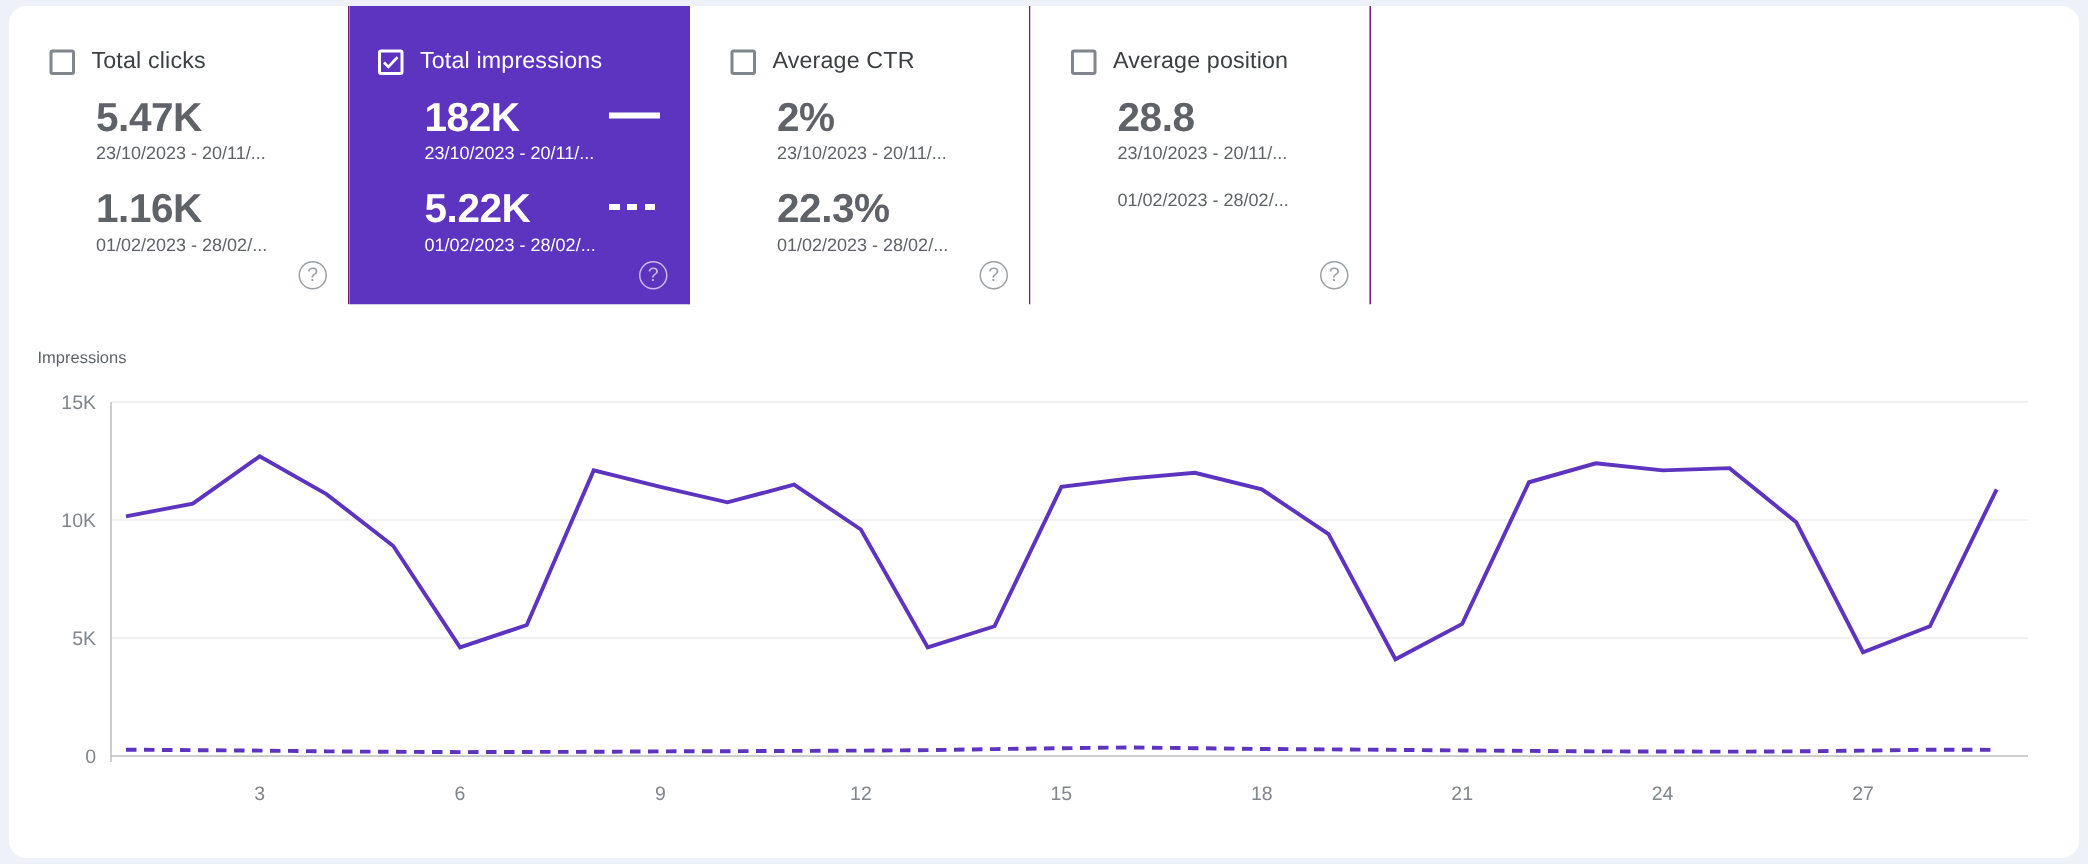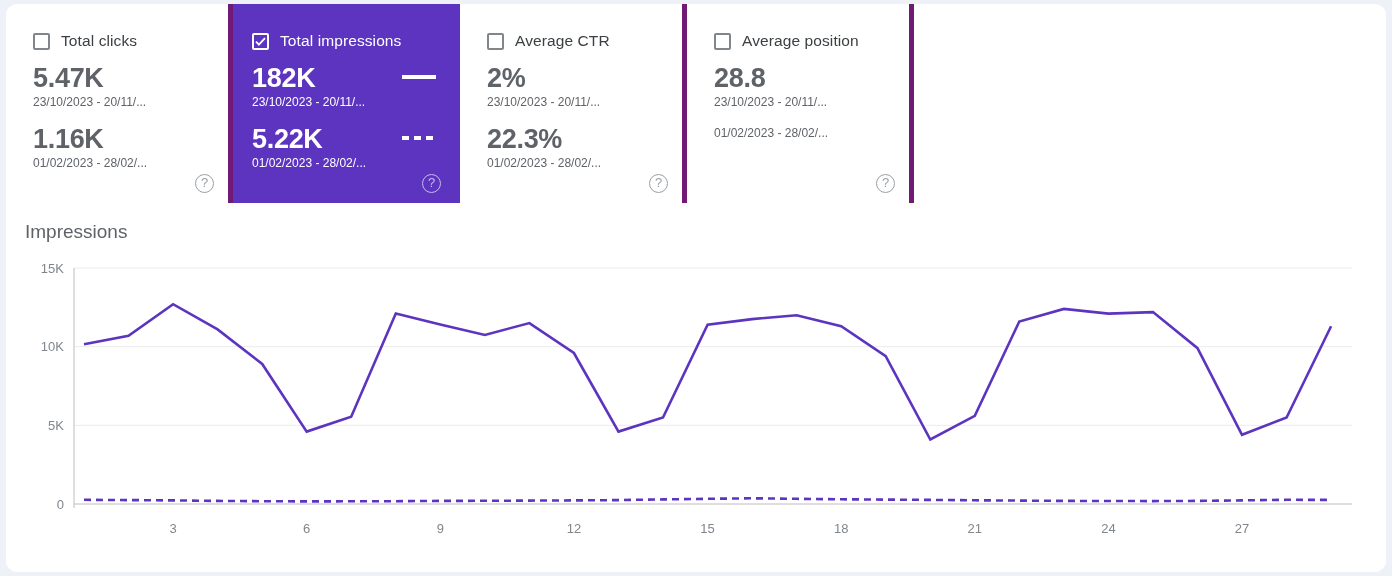--- a/index.html
+++ b/index.html
@@ -26,21 +26,21 @@
     border-bottom: 1px solid #dfe1e5;
     background: #ffffff;
     border-top-left-radius: 12px;
     border-top-right-radius: 12px;
   }
   .card {
     position: relative;
     width: 227px;
     height: 199px;
     padding: 27px 0 0 27px;
-    border-right: 5px solid #701a75;
+    border-right: 1px solid #701a75;
     background: #ffffff;
     cursor: pointer;
   }
   .card:first-child { border-top-left-radius: 12px; }
   .card.selected {
     background: #5c34bf;
     border-right-color: #5c34bf;
     padding-left: 19px;
   }
   .card-filler {
@@ -62,21 +62,21 @@
   .card.selected .checkbox { border-color: #ffffff; }
   .checkbox.checked svg { position: absolute; left: 0px; top: 0px; }
   .card-title {
     font-size: 15.5px;
     color: #3c4043;
     letter-spacing: .1px;
     white-space: nowrap;
   }
   .card.selected .card-title { color: #ffffff; }
 
-  .metric-block { margin-top: 12px; position: relative; }
+  .metric-block { margin-top: 12px; position: relative; margin-left: 31px; }
   .metric-value {
     font-size: 27px;
     font-weight: bold;
     color: #5f6368;
     letter-spacing: -.3px;
     line-height: 30px;
   }
   .card.selected .metric-value { color: #ffffff; }
   .metric-range {
     font-size: 12px;
@@ -117,22 +117,22 @@
   .chart-wrap {
     position: absolute;
     left: 0; top: 199px;
     width: 1380px; height: 369px;
     background: #ffffff;
     border-bottom-left-radius: 12px;
     border-bottom-right-radius: 12px;
   }
   .chart-axis-title {
     position: absolute;
-    left: 19px; top: 18px;
-    font-size: 19px;
+    left: 19px; top: 30px;
+    font-size: 11px;
     color: #5f6368;
   }
   svg.plot { position: absolute; left: 0; top: 0; }
   .ytick { font-size: 13px; fill: #80868b; text-anchor: end; font-family: "Liberation Sans", sans-serif; }
   .xtick { font-size: 13px; fill: #80868b; text-anchor: middle; font-family: "Liberation Sans", sans-serif; }
   .gridline { stroke: #ececec; stroke-width: 1; }
   .axisline { stroke: #bdbdbd; stroke-width: 1; }
   .series-solid { fill: none; stroke: #5c34bf; stroke-width: 2.6; }
   .series-dashed { fill: none; stroke: #5c34bf; stroke-width: 2.6; stroke-dasharray: 7 5; }
 </style>

